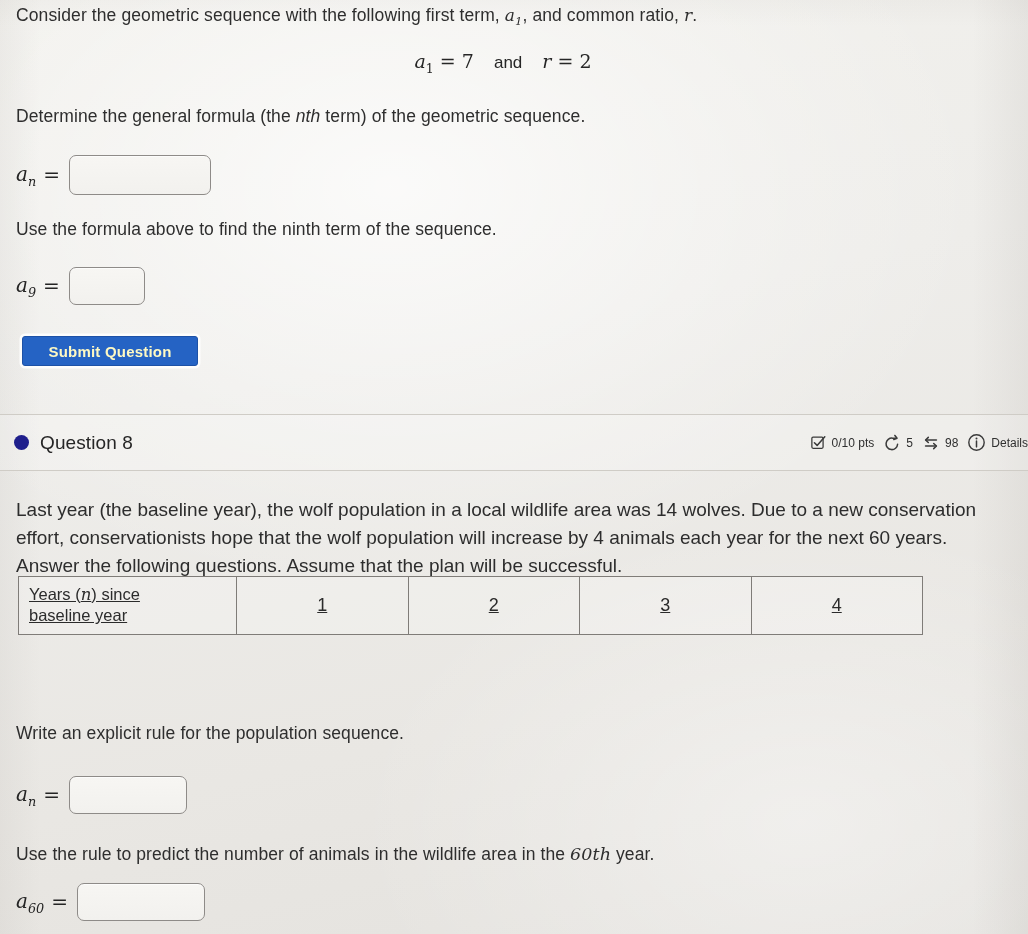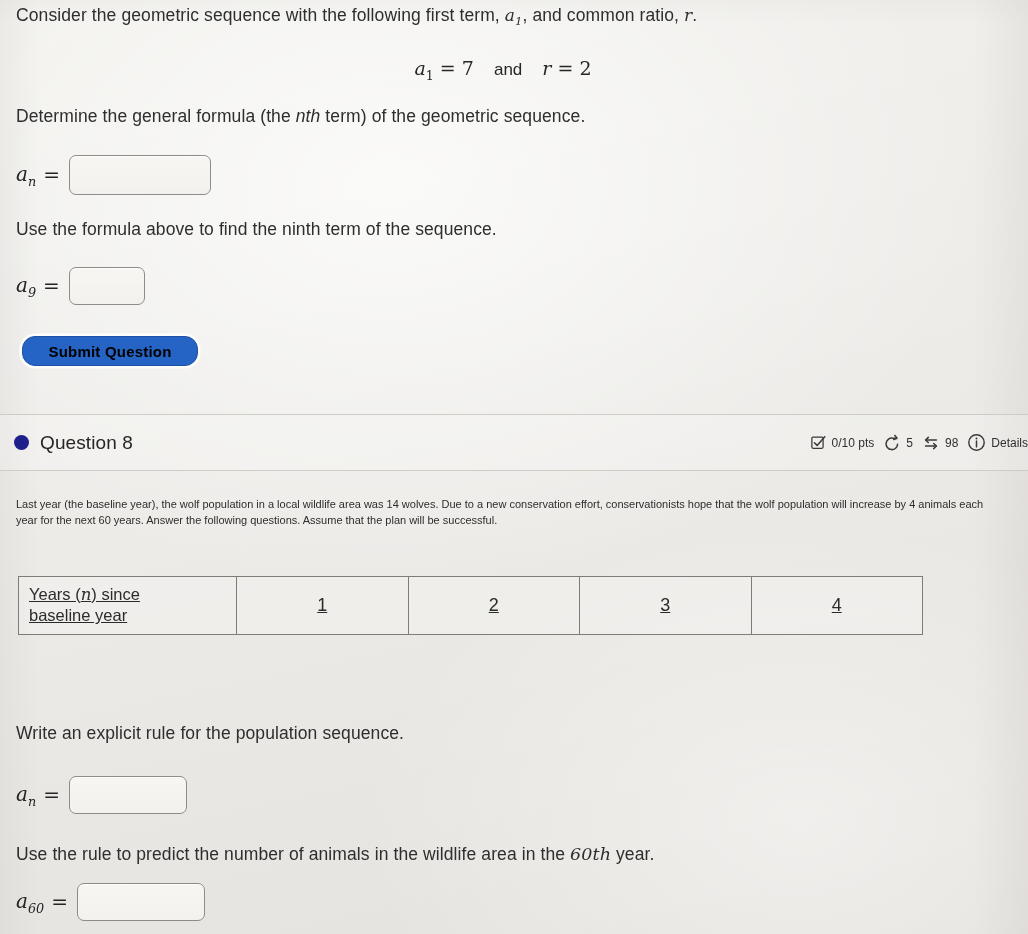--- a/index.html
+++ b/index.html
@@ -75,21 +75,20 @@
   }
   .eq-centered {
     position: absolute;
     left: 0;
     top: 50px;
     width: 1006px;
     text-align: center;
     font-family: "DejaVu Serif", "Liberation Serif", serif;
     font-size: 19px;
     color: #262626;
-    margin-top: 7px;
   }
   .eq-centered .op {
     font-style: normal;
     font-family: "Liberation Sans", sans-serif;
     font-size: 17px;
     padding: 0 14px;
   }
   .eq-centered i { font-style: italic; }
   .eq-centered sub { font-size: 0.66em; }
 
@@ -150,22 +149,22 @@
 
   
   #submit-btn {
     position: absolute;
     left: 22px;
     top: 336px;
     width: 176px;
     height: 30px;
     background: #2563c4;
     border: 1px solid #1d51a6;
-    border-radius: 13px;
-    color: #000000;
+    border-radius: 3px;
+    color: #fef9c3;
     font-family: "Liberation Sans", sans-serif;
     font-size: 15px;
     font-weight: bold;
     letter-spacing: 0.2px;
     cursor: pointer;
     padding: 0;
     box-shadow: 0 0 0 2.5px rgba(255,255,255,0.85);
     text-align: center;
   }
 
@@ -226,21 +225,21 @@
   .badge-text { color: #2f2f2f; }
   #details-badge { cursor: pointer; }
 
   
   #q8-body { position: absolute; left: 0; top: 469px; width: 1028px; }
   .q8-para {
     position: absolute;
     left: 16px;
     top: 27px;
     width: 985px;
-    font-size: 11px;
+    font-size: 19px;
     line-height: 1.47;
     color: #2d2d2d;
   }
 
   
   #wolf-table {
     position: absolute;
     left: 18px;
     top: 107px;
     width: 905px;

